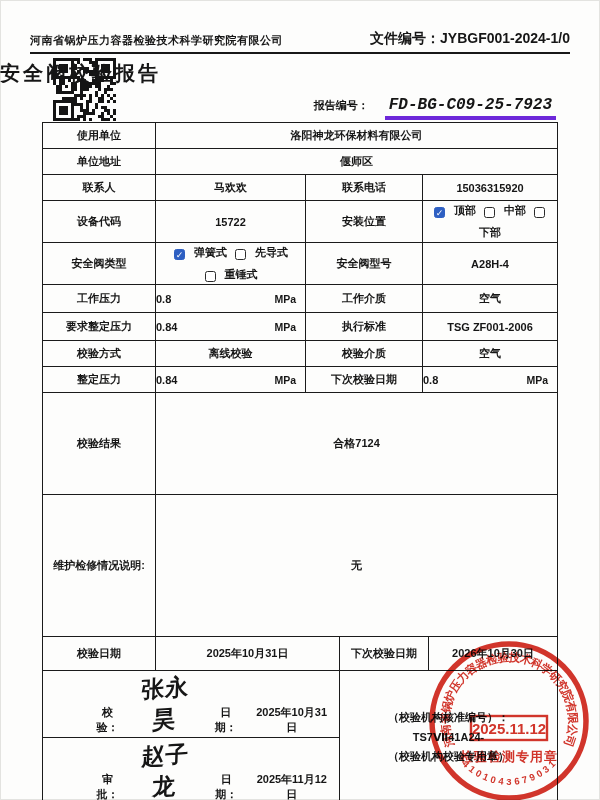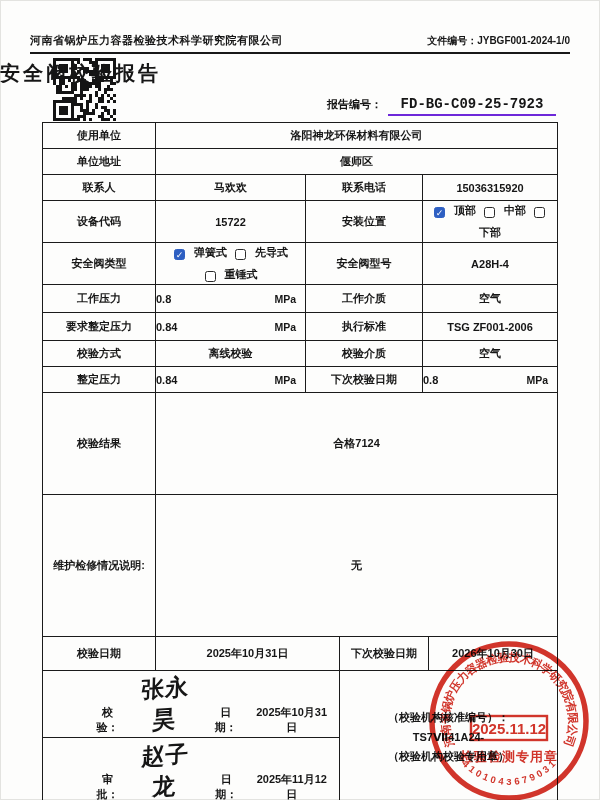--- a/index.html
+++ b/index.html
@@ -9,31 +9,31 @@
     font-family:"Liberation Sans","DejaVu Sans",sans-serif;
     font-weight:700;
   }
   .page-edge{position:absolute;inset:0;box-shadow:inset 0 0 0 1px #e3e3e0;pointer-events:none;}
 
   
   .hdr{position:absolute;left:30px;right:30px;top:28px;height:20px;
        display:flex;justify-content:space-between;align-items:flex-end;
        border-bottom:2.5px solid #181818;padding-bottom:4px;}
   .hdr .co{font-size:11px;letter-spacing:.5px;}
-  .hdr .doc{font-size:10px;}
+  .hdr .doc{font-size:14px;}
 
   .qr{position:absolute;left:53px;top:58px;width:63px;height:63px;}
 
   .title{position:absolute;left:0;right:0;top:60px;
          font-size:20px;letter-spacing:3px;}
   .repline{position:absolute;left:0;right:44px;top:96px;text-align:right;font-size:11px;}
-  .repline .lbl{margin-right:6px;}
+  .repline .lbl{margin-right:16px;}
   .repline .val{display:inline-block;min-width:160px;text-align:center;
-                border-bottom:2px solid #6d28d9;padding:0 4px 2px 4px;
-                font-family:"Liberation Mono","DejaVu Sans Mono",monospace;font-size:14px;}
+                border-bottom:4px solid #6d28d9;padding:0 4px 2px 4px;
+                font-family:"Liberation Mono","DejaVu Sans Mono",monospace;font-size:16px;font-style:italic;}
 
   
   table.main{position:absolute;left:42px;top:122px;border-collapse:collapse;table-layout:fixed;width:515px;}
   table.main td{border:1.6px solid #1b1b1b;font-size:11px;text-align:center;vertical-align:middle;
                 padding:2px 9px;overflow:hidden;}
   tr.h26{height:26px} tr.h30{height:30px} tr.h28{height:28px}
   tr.h34{height:34px} tr.h46{height:46px}
   tr.h102{height:102px} tr.h142{height:142px}
   td.top-left{text-align:left;vertical-align:top;padding:6px 8px;}
   td.left{text-align:left;padding-left:6px;}

